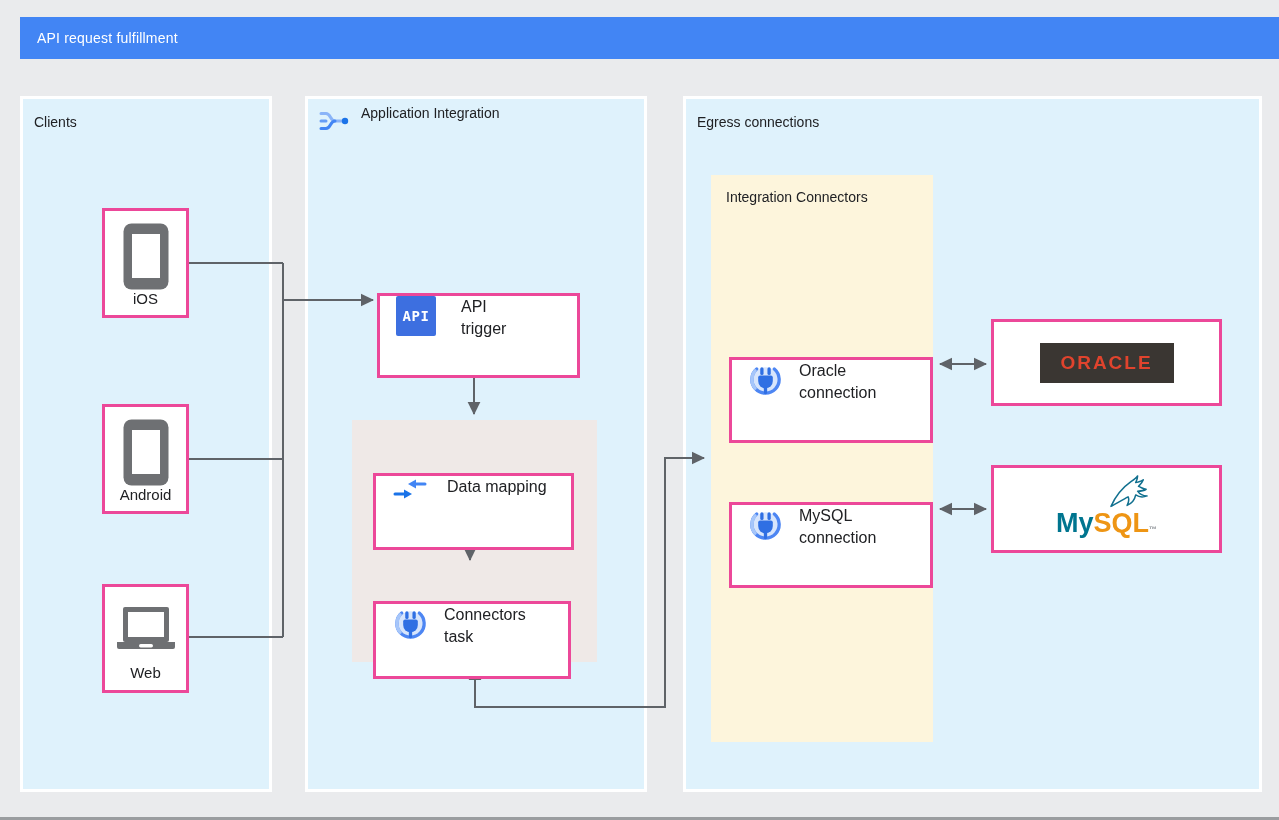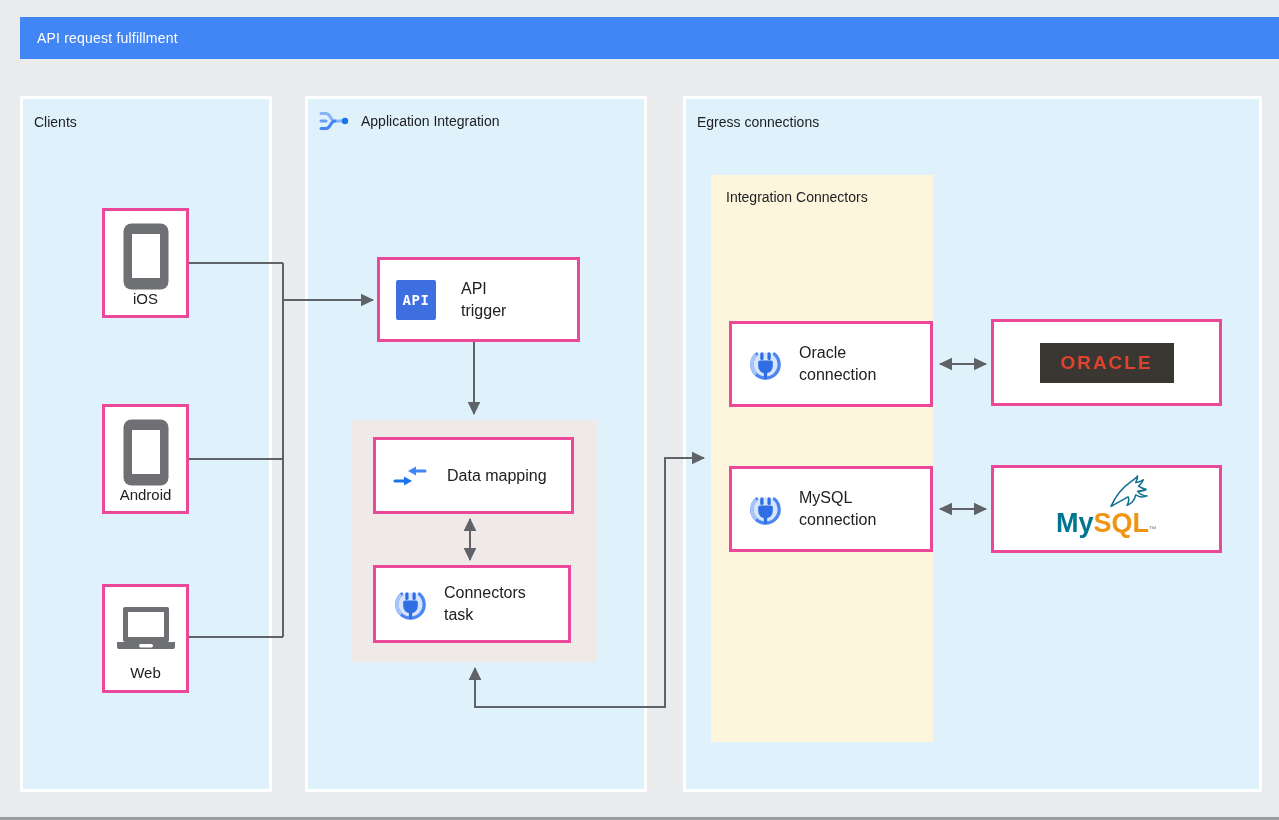--- a/index.html
+++ b/index.html
@@ -11,29 +11,29 @@
   html,body{width:1279px;height:820px;}
   body{position:relative;background:var(--page-bg);font-family:"Liberation Sans",sans-serif;overflow:hidden;}
   .abs{position:absolute;}
   .header-bar{left:20px;top:17px;right:0;height:42px;background:var(--header-bg);color:#fff;
     display:flex;align-items:center;padding-left:17px;font-size:14px;letter-spacing:.2px;}
   .panel{top:96px;height:696px;background:var(--panel-bg);border:3px solid #fff;}
   .panel-clients{left:20px;width:252px;}
   .panel-appint{left:305px;width:342px;}
   .panel-egress{left:683px;width:579px;}
   .zone-title{font-size:14px;color:#202124;}
-  .zone-head{display:flex;align-items:center;gap:11px;}
+  .zone-head{display:flex;gap:11px;}
   .group-box{left:711px;top:175px;width:222px;height:567px;background:var(--group-bg);}
   .group-title{position:absolute;left:15px;top:14px;font-size:14px;color:#202124;}
   .mapper-box{left:352px;top:420px;width:245px;height:242px;background:var(--mapper-bg);}
   .card{position:absolute;background:#fff;border:3px solid #ec4899;}
   .device-card{display:flex;flex-direction:column;align-items:center;justify-content:space-between;
     padding:12px 0 9px;}
   .device-label{font-size:15px;color:#202124;}
-  .node-card{display:flex;align-items:center;}
+  .node-card{display:flex;align-items:flex-start;margin-top:36px;}
   .node-label{font-size:16px;line-height:22px;color:#202124;}
   .api-badge{width:40px;height:40px;background:var(--api-badge-bg);border-radius:2px;flex:0 0 auto;
     display:flex;align-items:center;justify-content:center;color:#fff;
     font-family:"DejaVu Sans Mono",monospace;font-weight:bold;font-size:14px;letter-spacing:.5px;}
   .oracle-badge{width:134px;height:40px;background:var(--oracle-badge-bg);
     display:flex;align-items:center;justify-content:center;}
   .oracle-badge span{color:var(--oracle-red);font-weight:bold;font-size:19px;letter-spacing:2px;}
   .mysql-logo{display:flex;flex-direction:column;align-items:center;justify-content:center;width:100%;height:100%;border-radius:22px;}
   .mysql-word{font-size:27px;font-weight:bold;line-height:26px;margin-top:-3px;}
   .mysql-word .my{color:var(--mysql-teal);}

